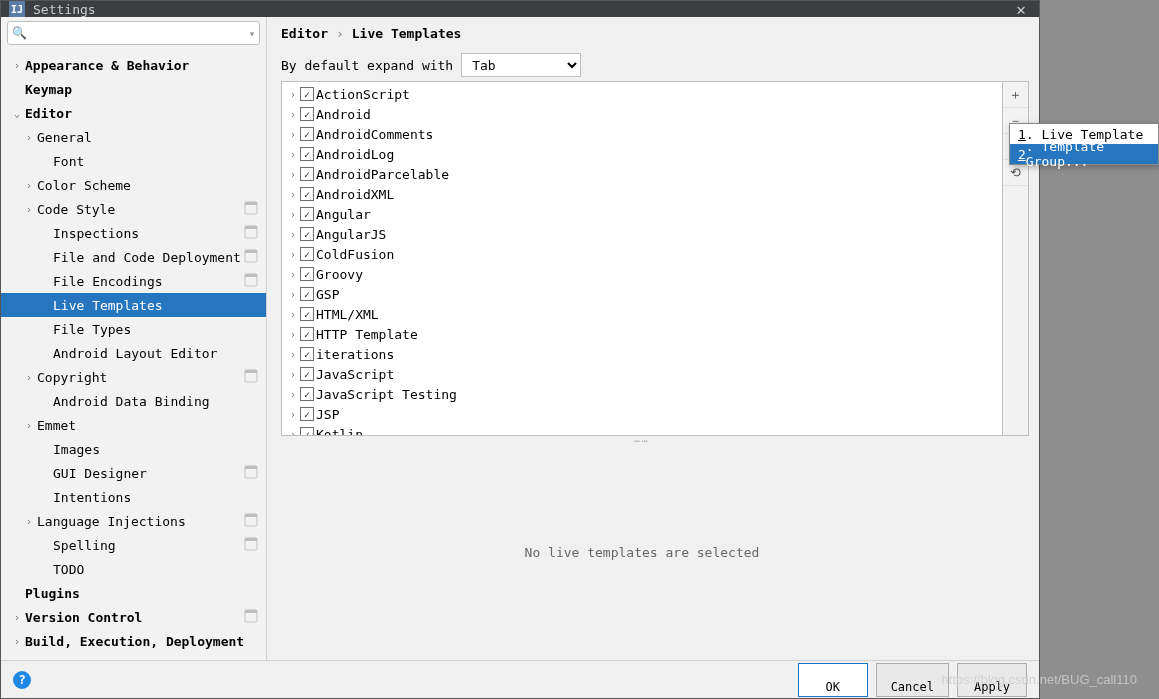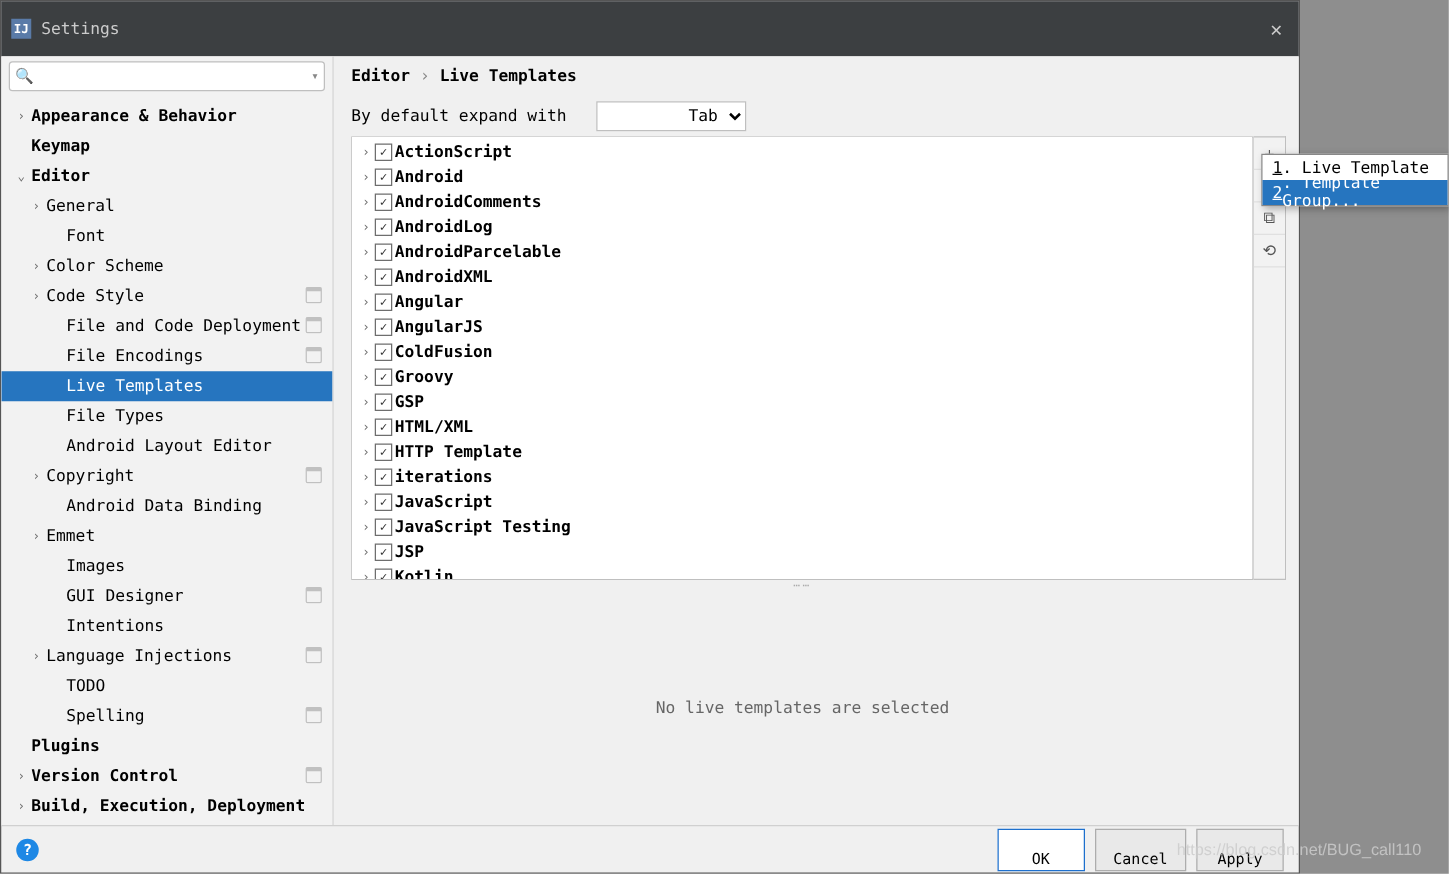--- a/index.html
+++ b/index.html
@@ -1,19 +1,19 @@
 <!DOCTYPE html>
 <html><head>
 <meta charset="utf-8">
 <style>
 * { box-sizing: border-box; margin: 0; padding: 0; font-family: 'Consolas', 'Monaco', monospace; font-size: 13px; }
 body { background: #8e8e8e; width: 1159px; height: 699px; overflow: hidden; position: relative; }
 
 .dialog { position: absolute; left: 0; top: 0; width: 1040px; height: 699px; background: #f0f0f0; display: flex; flex-direction: column; border: 1px solid #555; }
-.titlebar { height: 44px; background: #3c3f41; color: #bbb; display: flex; align-items: center; padding: 0 8px; }
+.titlebar { height: 16px; background: #3c3f41; color: #bbb; display: flex; align-items: center; padding: 0 8px; }
 .titlebar-icon { width: 16px; height: 16px; background: #5a7ba8; margin-right: 8px; display: flex; align-items: center; justify-content: center; color: #fff; font-size: 10px; font-weight: bold; }
 .titlebar-title { flex: 1; color: #ccc; }
 .titlebar-close { width: 20px; height: 20px; color: #ccc; cursor: pointer; display: flex; align-items: center; justify-content: center; font-size: 16px; }
 
 .dialog-body { flex: 1; display: flex; overflow: hidden; }
 
 .sidebar { width: 266px; background: #f2f2f2; display: flex; flex-direction: column; border-right: 1px solid #d0d0d0; }
 .search-row { height: 32px; padding: 5px 6px; display: flex; align-items: center; }
 .search-wrap { flex: 1; position: relative; height: 24px; border: 1px solid #bfbfbf; background: #fff; border-radius: 3px; display: flex; align-items: center; }
 .search-icon { position: absolute; left: 4px; color: #888; font-size: 12px; pointer-events: none; }
@@ -30,31 +30,31 @@
 .tree-badge { width: 16px; height: 16px; margin-right: 6px; opacity: 0.55; flex-shrink: 0; }
 .tree-badge svg { display: block; }
 .indent-0 { padding-left: 8px; }
 .indent-1 { padding-left: 20px; }
 .indent-2 { padding-left: 36px; }
 
 .main { flex: 1; display: flex; flex-direction: column; background: #f0f0f0; }
 .breadcrumb { height: 32px; display: flex; align-items: center; padding: 0 14px; font-weight: bold; gap: 8px; }
 .breadcrumb .sep { color: #888; font-weight: normal; }
 
-.expand-row { height: 32px; display: flex; align-items: center; padding: 0 14px; gap: 24px; }
+.expand-row { height: 32px; display: flex; align-items: center; padding: 0 14px; gap: 8px; }
 .expand-label { font-weight: normal; }
-.expand-select { height: 24px; width: 120px; border: 1px solid #bfbfbf; background: #fff; font-family: inherit; padding: 0 6px; text-align: right; }
+.expand-select { height: 24px; width: 120px; border: 1px solid #bfbfbf; background: #fff; font-family: inherit; padding: 0 6px; }
 
 .content-row { flex: 1; display: flex; padding: 0 10px 0 14px; overflow: hidden; }
 .template-pane { flex: 1; display: flex; flex-direction: column; }
 .template-list { flex: 0 0 355px; border: 1px solid #bfbfbf; background: #fff; overflow-y: auto; padding: 2px 0; }
 .tpl-item { height: 20px; display: flex; align-items: center; padding-left: 4px; cursor: pointer; }
 .tpl-chev { width: 14px; color: #6e6e6e; font-size: 10px; text-align: center; }
 .tpl-check { width: 14px; height: 14px; border: 1px solid #6e6e6e; margin-right: 2px; display: flex; align-items: center; justify-content: center; font-size: 10px; color: #333; }
-.tpl-label { font-weight: bold; }
+.tpl-label { font-weight: normal; }
 .grip { height: 8px; text-align: center; color: #aaa; font-size: 9px; letter-spacing: 2px; }
 .empty-msg { flex: 1; display: flex; align-items: center; justify-content: center; color: #666; }
 
 .toolbar-col { width: 26px; display: flex; flex-direction: column; border: 1px solid #bfbfbf; border-left: none; background: #f2f2f2; height: 355px; }
 .tool-btn { height: 26px; display: flex; align-items: center; justify-content: center; cursor: pointer; color: #555; border-bottom: 1px solid #e0e0e0; font-size: 14px; }
 
 .footer { height: 38px; border-top: 1px solid #d0d0d0; display: flex; align-items: center; padding: 0 12px; gap: 8px; }
 .help-icon { width: 18px; height: 18px; border-radius: 50%; background: #1e88e5; color: #fff; display: flex; align-items: center; justify-content: center; font-size: 12px; font-weight: bold; cursor: pointer; }
 .footer-spacer { flex: 1; }
 .btn { height: 24px; min-width: 70px; padding: 16px 14px; border: 1px solid #adadad; background: #e9e9e9; cursor: pointer; font-family: inherit; font-size: 12px; }
@@ -116,20 +116,30 @@
             <span class="tree-label">Code Style</span>
             <span class="tree-badge">
               <svg width="14" height="14" viewBox="0 0 14 14">
                 <rect x="1" y="1" width="12" height="12" rx="1" fill="none" stroke="#999" stroke-width="1"></rect>
                 <rect x="1" y="1" width="12" height="3" fill="#999"></rect>
               </svg>
             </span>
           </div>
           <div class="tree-item indent-2">
             <span class="tree-chev"></span>
+            <span class="tree-label">Inspections</span>
+            <span class="tree-badge">
+              <svg width="14" height="14" viewBox="0 0 14 14">
+                <rect x="1" y="1" width="12" height="12" rx="1" fill="none" stroke="#999" stroke-width="1"></rect>
+                <rect x="1" y="1" width="12" height="3" fill="#999"></rect>
+              </svg>
+            </span>
+          </div>
+          <div class="tree-item indent-2">
+            <span class="tree-chev"></span>
             <span class="tree-label">File and Code Deployment</span>
             <span class="tree-badge">
               <svg width="14" height="14" viewBox="0 0 14 14">
                 <rect x="1" y="1" width="12" height="12" rx="1" fill="none" stroke="#999" stroke-width="1"></rect>
                 <rect x="1" y="1" width="12" height="3" fill="#999"></rect>
               </svg>
             </span>
           </div>
           <div class="tree-item indent-2">
             <span class="tree-chev"></span>
@@ -194,31 +204,31 @@
             <span class="tree-label">Language Injections</span>
             <span class="tree-badge">
               <svg width="14" height="14" viewBox="0 0 14 14">
                 <rect x="1" y="1" width="12" height="12" rx="1" fill="none" stroke="#999" stroke-width="1"></rect>
                 <rect x="1" y="1" width="12" height="3" fill="#999"></rect>
               </svg>
             </span>
           </div>
           <div class="tree-item indent-2">
             <span class="tree-chev"></span>
+            <span class="tree-label">Spelling</span>
+            <span class="tree-badge">
+              <svg width="14" height="14" viewBox="0 0 14 14">
+                <rect x="1" y="1" width="12" height="12" rx="1" fill="none" stroke="#999" stroke-width="1"></rect>
+                <rect x="1" y="1" width="12" height="3" fill="#999"></rect>
+              </svg>
+            </span>
+          </div>
+          <div class="tree-item indent-2">
+            <span class="tree-chev"></span>
             <span class="tree-label">TODO</span>
-          </div>
-          <div class="tree-item indent-2">
-            <span class="tree-chev"></span>
-            <span class="tree-label">Spelling</span>
-            <span class="tree-badge">
-              <svg width="14" height="14" viewBox="0 0 14 14">
-                <rect x="1" y="1" width="12" height="12" rx="1" fill="none" stroke="#999" stroke-width="1"></rect>
-                <rect x="1" y="1" width="12" height="3" fill="#999"></rect>
-              </svg>
-            </span>
           </div>
           <div class="tree-item indent-0 bold">
             <span class="tree-chev"></span>
             <span class="tree-label">Plugins</span>
           </div>
           <div class="tree-item indent-0 bold">
             <span class="tree-chev">›</span>
             <span class="tree-label">Version Control</span>
             <span class="tree-badge">
               <svg width="14" height="14" viewBox="0 0 14 14">

